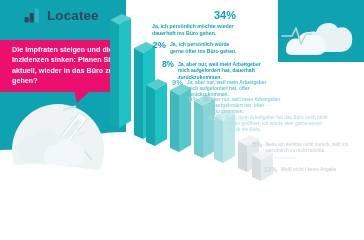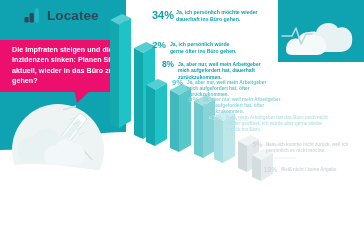--- a/index.html
+++ b/index.html
@@ -42,21 +42,21 @@
   .chart{position:absolute;left:0;top:0;width:364px;height:190px;}
 
   
   .lbl{position:absolute;display:flex;align-items:flex-start;gap:4px;}
   .lbl .pct{font-weight:700;flex:none;text-align:right;}
   .lbl .txt{font-weight:600;line-height:1.3;}
 
   .l0{left:152px;top:9px;}
   .l0 .pct{font-size:11px;color:#0fa3b1;width:0;}
   .l0 .txt{font-size:5.2px;color:#0fa3b1;width:84px;}
-  .l0-stack{display:flex;flex-direction:row;gap:2px;}
+  .l0-stack{display:flex;flex-direction:column;gap:2px;}
 
   .l1{left:146px;top:39px;}
   .l1 .pct{font-size:9.5px;color:#0fa3b1;width:20px;}
   .l1 .txt{font-size:5.1px;color:#0fa3b1;width:74px;padding-top:2px;}
 
   .l2{left:157px;top:59px;}
   .l2 .pct{font-size:8.4px;color:#0fa3b1;width:17px;}
   .l2 .txt{font-size:5px;color:#0fa3b1;width:86px;padding-top:1.5px;}
 
   .l3{left:167px;top:78px;}

